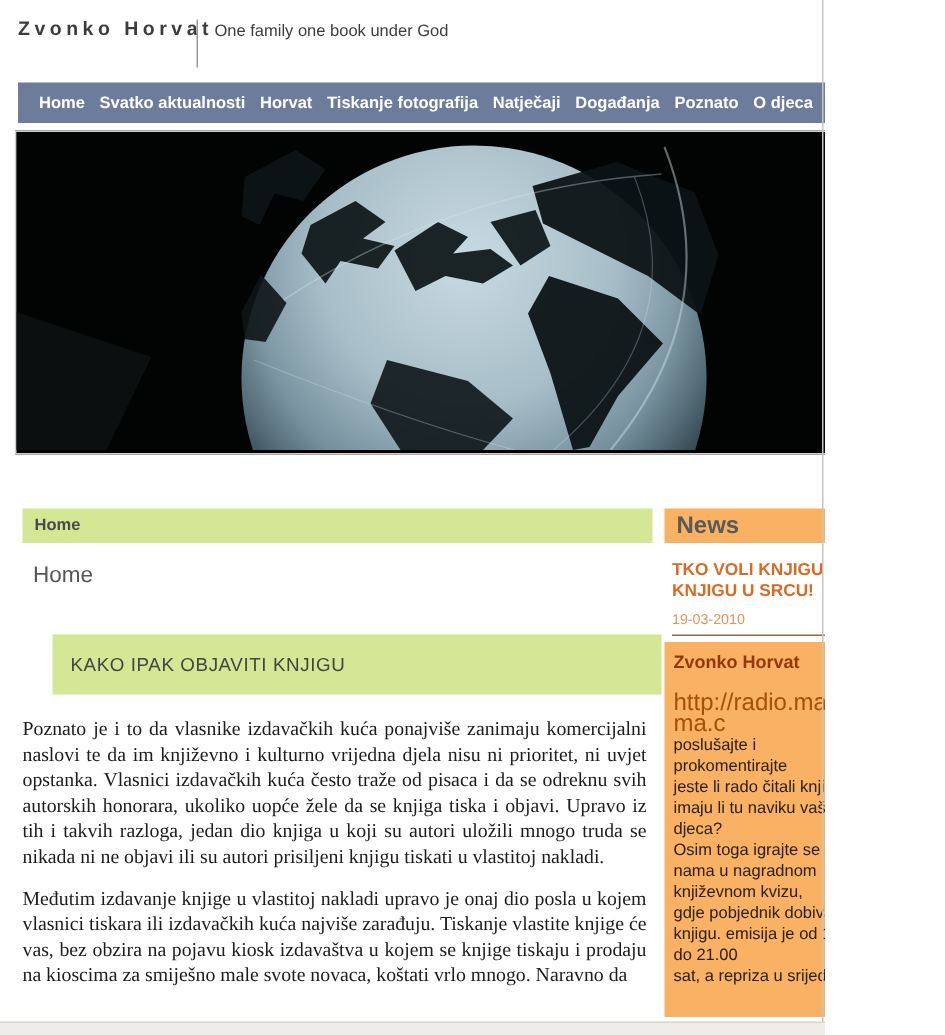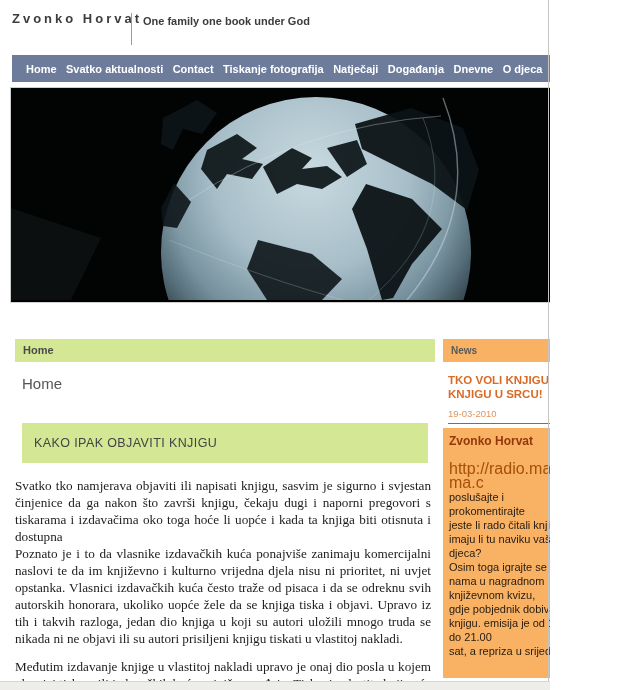--- a/index.html
+++ b/index.html
@@ -11,21 +11,21 @@
   .header{height:55px;position:relative;}
   .site-title{
     position:absolute;left:12px;top:11px;
     font-size:13px;font-weight:bold;letter-spacing:3px;color:#3c3c3c;line-height:16px;
   }
   .header-divider{
     position:absolute;left:131px;top:13px;height:32px;width:1px;background:#9a9a9a;
   }
   .tagline{
     position:absolute;left:143px;top:15px;
-    font-size:11px;font-weight:bold;color:#3c3c3c;
+    font-size:11px;font-weight:normal;color:#3c3c3c;
   }
   
   .navbar{
     position:absolute;left:12px;top:55px;width:593px;height:27px;
     background:#6e7c9c;display:flex;align-items:center;
     justify-content:space-between;padding:0 14px;box-sizing:border-box;
   }
   .nav-item{
     color:#ffffff;font-size:11px;font-weight:bold;cursor:pointer;white-space:nowrap;
   }
@@ -40,34 +40,34 @@
   .main-col{width:420px;}
   .side-col{width:169px;margin-left:8px;}
   .crumb-bar{
     height:23px;line-height:23px;background:#d3e794;
     font-size:11px;font-weight:bold;color:#4a4a4a;padding-left:8px;cursor:pointer;
   }
   .page-title{
     margin:13px 0 0 7px;font-size:15px;font-weight:normal;color:#555555;
   }
   .article-title-box{
-    margin:31px 0 0 7px;background:#d3e794;padding:13px 12px;
+    margin:31px 0 0 20px;background:#d3e794;padding:13px 12px;
     font-size:12.5px;color:#444444;letter-spacing:.4px;width:382px;box-sizing:content-box;
   }
   .article-body{
     margin:14px 0 0 0;width:416px;
     font-family:"Liberation Serif",serif;font-size:13.2px;line-height:17px;
     color:#1c1c1c;text-align:justify;
   }
   .article-body p{margin:0;}
   .article-body p.spaced{margin-top:11px;}
   
   .news-bar{
     height:23px;line-height:23px;background:#f9b164;
-    font-size:10px;font-weight:bold;color:#5a5a5a;padding-left:8px;
+    font-size:16px;font-weight:bold;color:#5a5a5a;padding-left:8px;
   }
   .news-link{
     display:block;margin-top:11px;padding-left:5px;
     font-size:11.5px;font-weight:bold;line-height:14px;color:#d96a26;
     cursor:pointer;
   }
   .news-date{
     margin-top:7px;padding-left:5px;font-size:9.5px;color:#e0935e;
   }
   .news-rule{
@@ -99,25 +99,25 @@
     <div class="site-title">
       <div>Zvonko Horvat</div>
     </div>
     <div class="header-divider"></div>
     <div class="tagline">One family one book under God</div>
   </div>
 
   <div class="navbar">
     <span class="nav-item">Home</span>
     <span class="nav-item">Svatko aktualnosti</span>
-    <span class="nav-item">Contact</span>
+    <span class="nav-item">Horvat</span>
     <span class="nav-item">Tiskanje fotografija</span>
     <span class="nav-item">Natječaji</span>
     <span class="nav-item">Događanja</span>
-    <span class="nav-item">Dnevne</span>
+    <span class="nav-item">Poznato</span>
     <span class="nav-item">O djeca</span>
     <span class="nav-item">Zvonko</span>
   </div>
 
   <div class="hero">
     <svg width="595" height="212" viewBox="0 0 595 212">
       <defs>
         <radialGradient id="globeGrad" gradientUnits="userSpaceOnUse" cx="300" cy="85" r="245">
           <stop offset="0" stop-color="#c9dae1"></stop>
           <stop offset="0.40" stop-color="#a7bec8"></stop>
@@ -156,21 +156,20 @@
     </svg>
   </div>
 
   <div class="columns">
 
     <div class="main-col">
       <div class="crumb-bar">Home</div>
       <h1 class="page-title">Home</h1>
       <div class="article-title-box">KAKO IPAK OBJAVITI KNJIGU</div>
       <div class="article-body">
-        <p>Svatko tko namjerava objaviti ili napisati knjigu, sasvim je sigurno i svjestan činjenice da ga nakon što završi knjigu, čekaju dugi i naporni pregovori s tiskarama i izdavačima oko toga hoće li uopće i kada ta knjiga biti otisnuta i dostupna</p>
         <p>Poznato je i to da vlasnike izdavačkih kuća ponajviše zanimaju komercijalni naslovi te da im književno i kulturno vrijedna djela nisu ni prioritet, ni uvjet opstanka. Vlasnici izdavačkih kuća često traže od pisaca i da se odreknu svih autorskih honorara, ukoliko uopće žele da se knjiga tiska i objavi. Upravo iz tih i takvih razloga, jedan dio knjiga u koji su autori uložili mnogo truda se nikada ni ne objavi ili su autori prisiljeni knjigu tiskati u vlastitoj nakladi.</p>
         <p class="spaced">Međutim izdavanje knjige u vlastitoj nakladi upravo je onaj dio posla u kojem vlasnici tiskara ili izdavačkih kuća najviše zarađuju. Tiskanje vlastite knjige će vas, bez obzira na pojavu kiosk izdavaštva u kojem se knjige tiskaju i prodaju na kioscima za smiješno male svote novaca, koštati vrlo mnogo. Naravno da</p>
       </div>
     </div>
 
     <div class="side-col">
       <div class="news-bar">News</div>
       <a class="news-link">TKO VOLI KNJIGU SLUŠA KNJIGU U SRCU!</a>
       <div class="news-date">19-03-2010</div>
       <hr class="news-rule">

